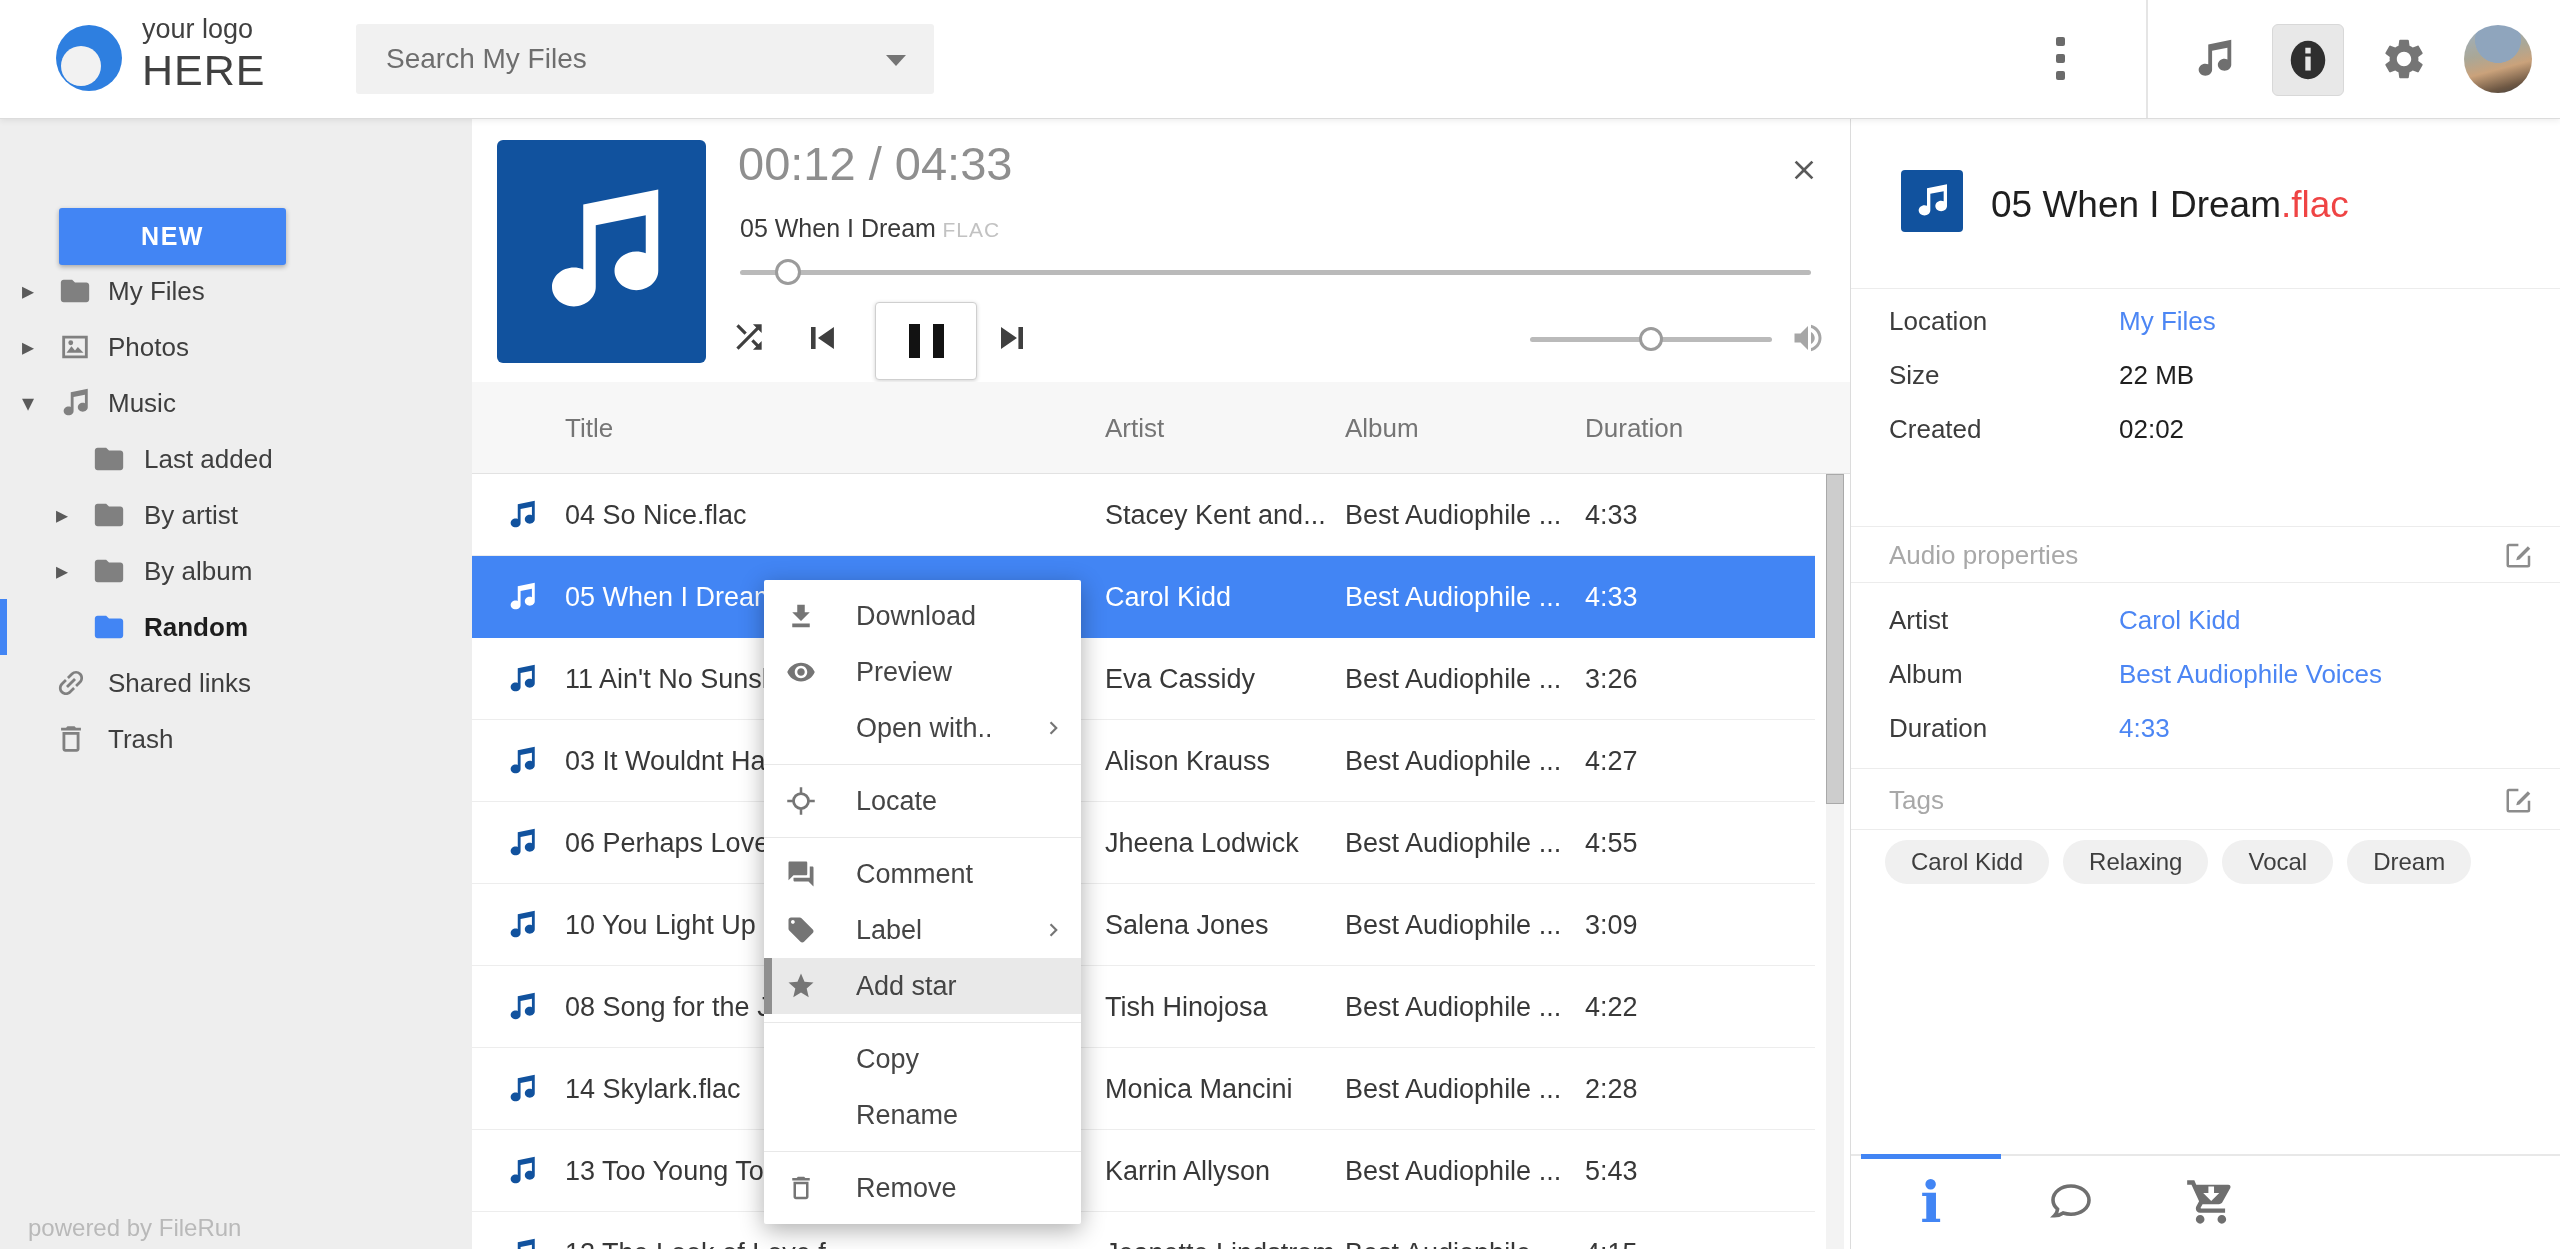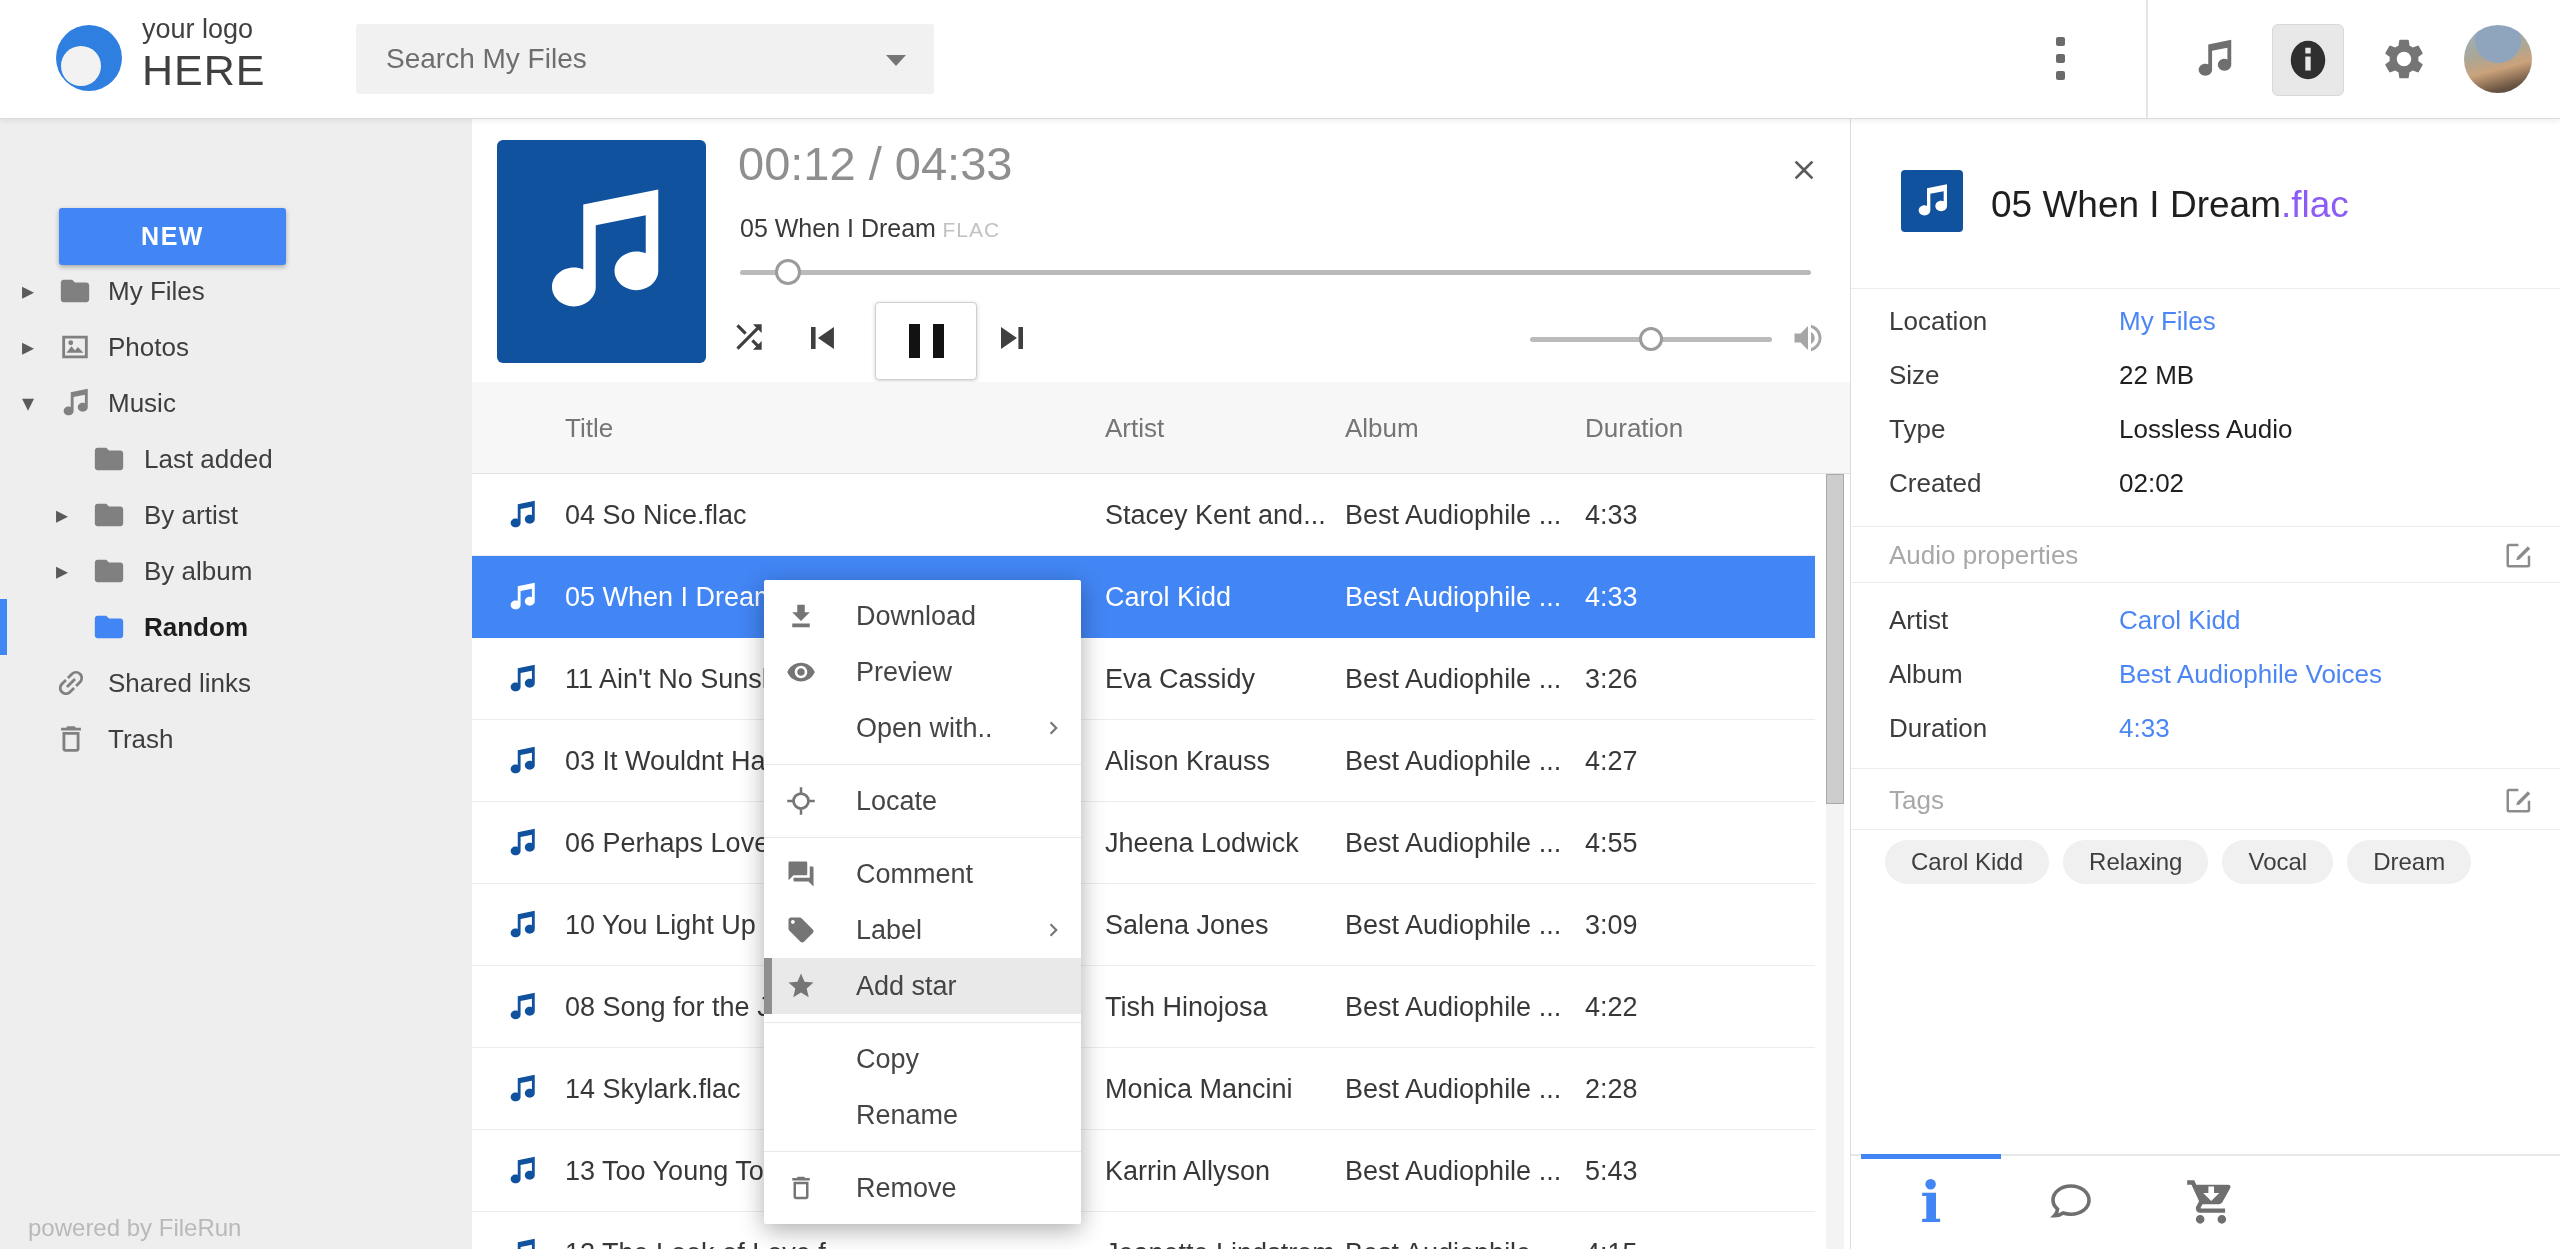--- a/index.html
+++ b/index.html
@@ -99,21 +99,21 @@
   .ci-chevron svg{width:26px;height:26px;}
   .hl-bar{position:absolute;left:0;top:0;width:8px;height:56px;background:#8f8f8f;}
 
   
   .panel{position:absolute;left:1850px;top:118px;width:710px;height:1131px;background:#fff;
     border-left:1px solid #dcdcdc;box-sizing:border-box;}
   .p-icon{position:absolute;left:50px;top:52px;width:62px;height:62px;background:#11529e;border-radius:4px;
     color:#fff;display:flex;align-items:center;justify-content:center;}
   .p-icon svg{width:40px;height:40px;}
   .p-name{position:absolute;left:140px;top:66px;font-size:37px;color:#1f1f1f;white-space:nowrap;}
-  .p-ext{color:#8b5cf6;}
+  .p-ext{color:#ef4444;}
   .p-divider{position:absolute;left:0;width:709px;border-top:1px solid #ececec;}
   .d-row{position:relative;height:54px;}
   .d-label{position:absolute;left:38px;line-height:54px;font-size:26px;color:#3c3c3c;}
   .d-value{position:absolute;left:268px;line-height:54px;font-size:26px;color:#1f1f1f;white-space:nowrap;}
   .d-value.link{color:#4c86f4;cursor:pointer;}
   .p-sec{position:absolute;left:0;width:709px;border-top:1px solid #ececec;border-bottom:1px solid #ececec;box-sizing:border-box;}
   .p-sec-title{position:absolute;left:38px;font-size:26px;color:#a8a8a8;}
   .p-sec-edit{position:absolute;right:26px;width:30px;height:30px;color:#8c8c8c;cursor:pointer;}
   .p-sec-edit svg{width:30px;height:30px;}
   .chips{position:absolute;left:34px;top:722px;display:flex;gap:14px;}
@@ -524,24 +524,20 @@
     <div style="position:absolute;left:0;top:176px;width:709px;" id="file-rows">
         <div class="d-row">
           <span class="d-label">Location</span>
           <span class="d-value link">My Files</span>
         </div>
         <div class="d-row">
           <span class="d-label">Size</span>
           <span class="d-value">22 MB</span>
         </div>
         <div class="d-row">
-          <span class="d-label">Type</span>
-          <span class="d-value">Lossless Audio</span>
-        </div>
-        <div class="d-row">
           <span class="d-label">Created</span>
           <span class="d-value">02:02</span>
         </div>
       </div>
 
     <div class="p-sec" style="top:408px;height:57px;">
       <span class="p-sec-title" style="line-height:57px;">Audio properties</span>
       <span class="p-sec-edit" style="top:13px;">
         <svg viewBox="0 0 24 24">
             <path fill="none" stroke="currentColor" stroke-width="2" d="M20 12.5V20a1 1 0 0 1-1 1H4a1 1 0 0 1-1-1V5a1 1 0 0 1 1-1h7.5"></path>

